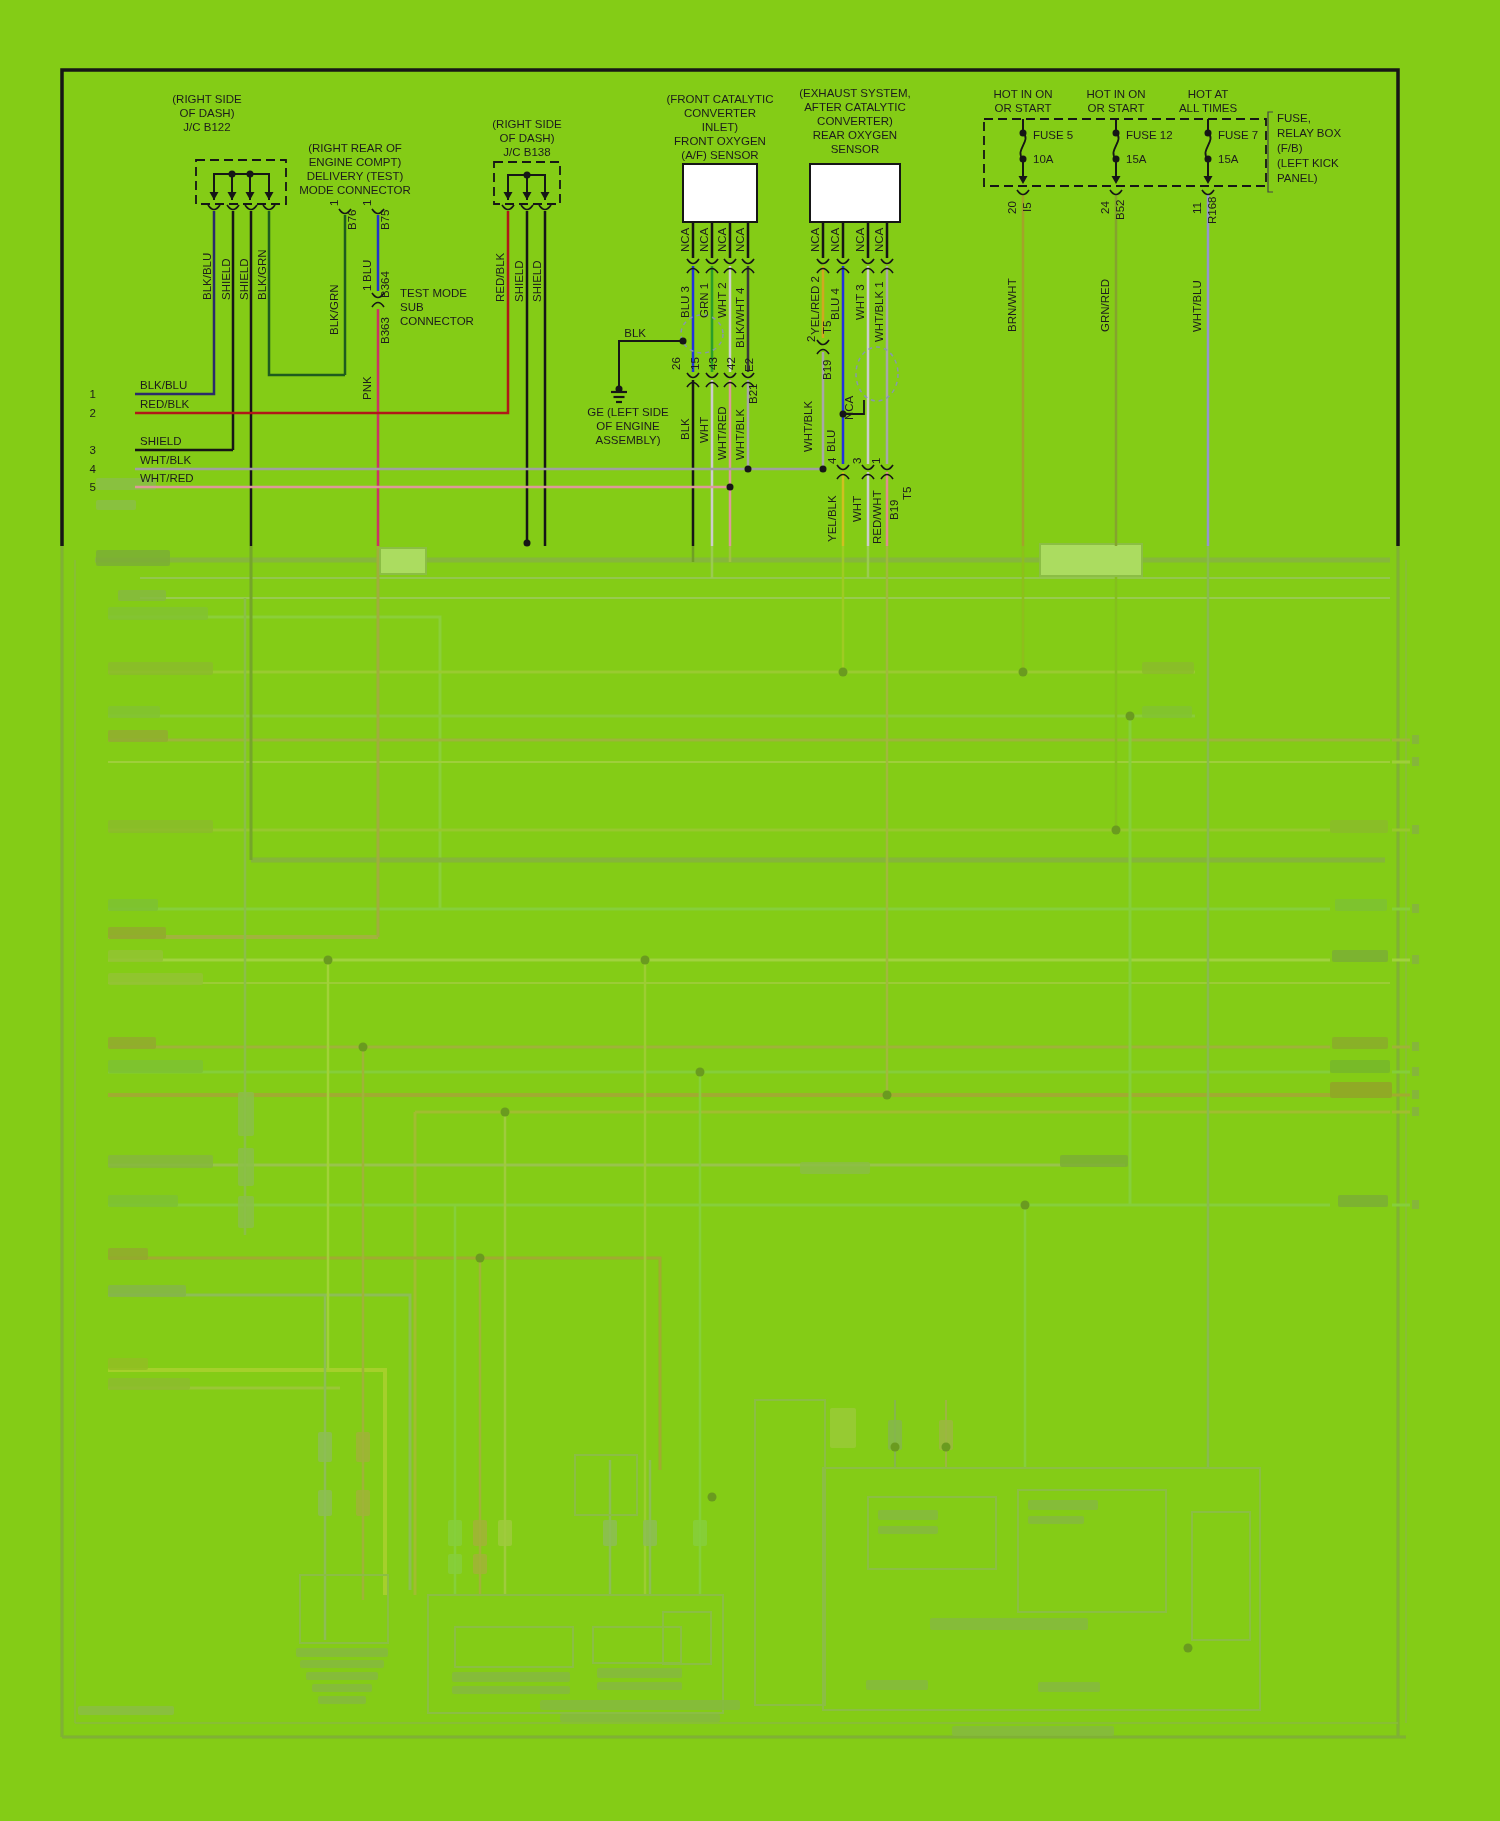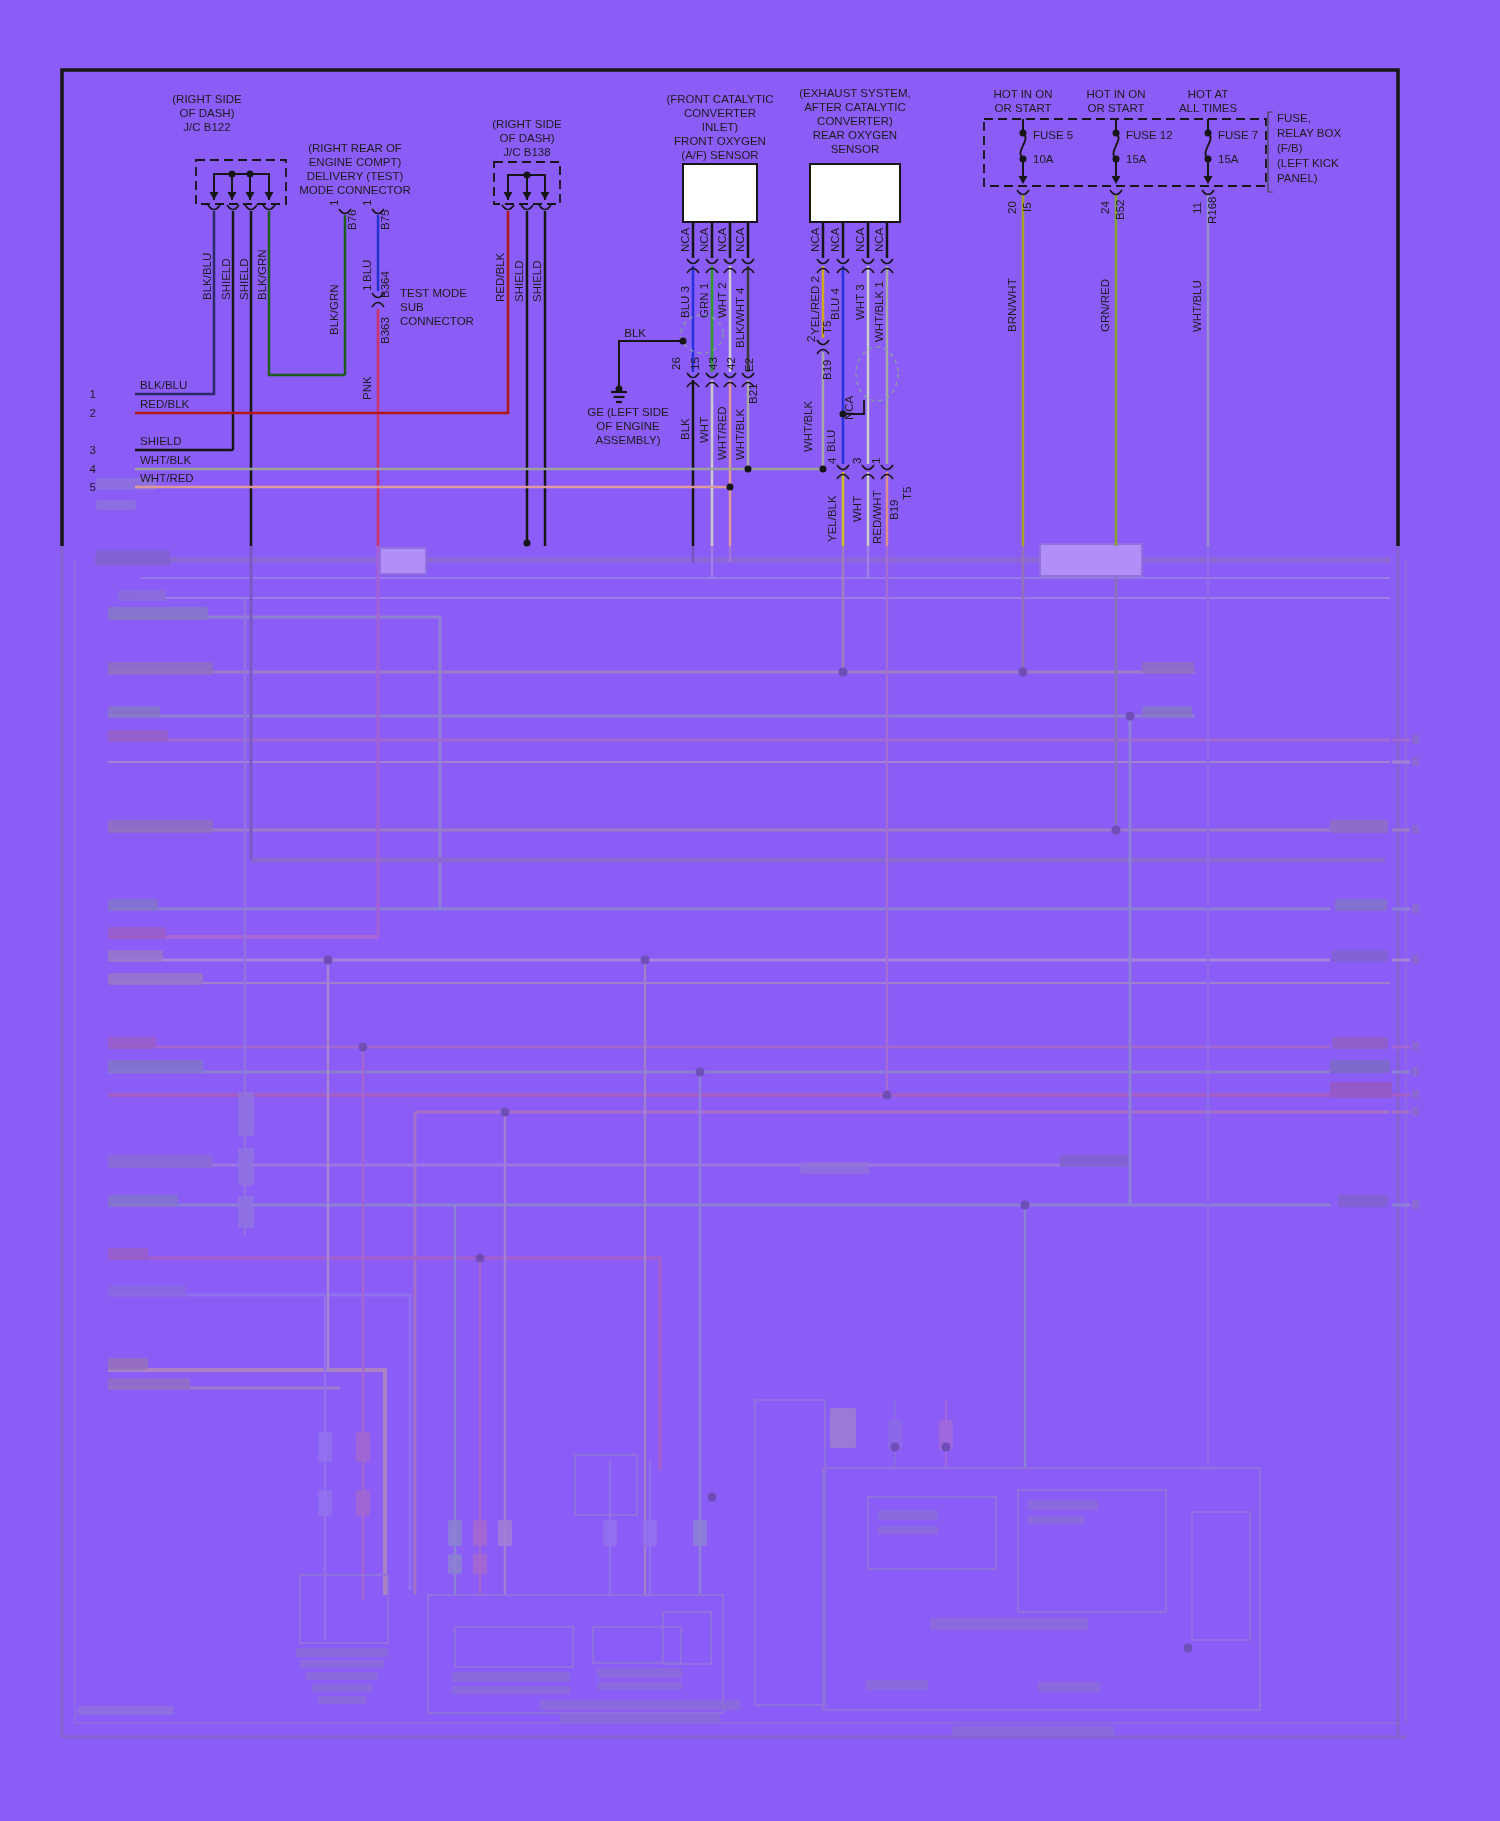--- a/index.html
+++ b/index.html
@@ -1,16 +1,16 @@
 <!DOCTYPE html>
 <html><head>
 <meta charset="utf-8">
 <style>
   html,body{margin:0;padding:0;background:#fff;}
-  #stage{position:relative;width:1500px;height:1821px;background:#8b5cf6;overflow:hidden;}
+  #stage{position:relative;width:1500px;height:1821px;background:#84cc16;overflow:hidden;}
   svg{position:absolute;left:0;top:0;}
   text{font-family:"Liberation Sans","DejaVu Sans",sans-serif;}
 </style>
 </head>
 <body>
 
 <div id="stage">
   <svg id="wd" width="1500" height="1821" viewBox="0 0 1500 1821" xmlns="http://www.w3.org/2000/svg">
     <g id="faded-layer" opacity="0.32">
         <polyline points="62,546 62,1737" fill="none" stroke="#777777" stroke-width="3" stroke-linejoin="miter"></polyline>

